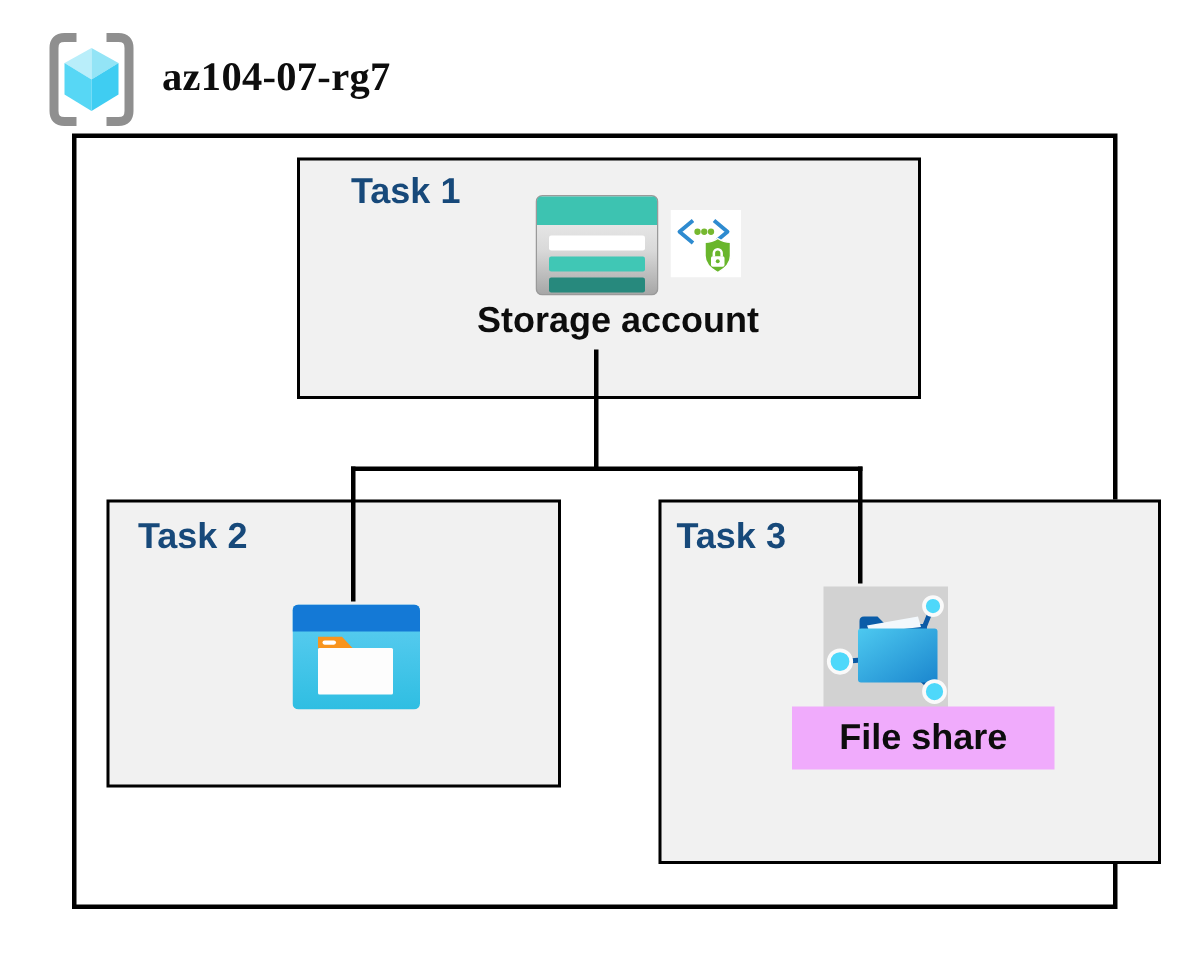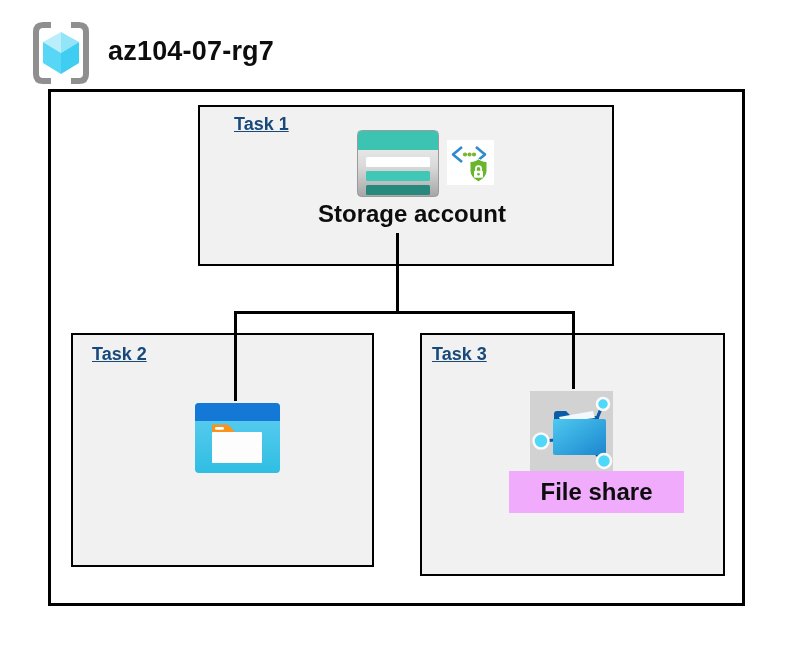--- a/index.html
+++ b/index.html
@@ -3,34 +3,34 @@
 <meta charset="utf-8">
 <style>
   html,body{margin:0;padding:0;background:#fff;}
   .canvas{
     position:relative;width:788px;height:647px;background:#ffffff;
     font-family:"Liberation Sans","DejaVu Sans",sans-serif;overflow:hidden;
   }
   .abs{position:absolute;}
   .hdr-title{
     position:absolute;left:108px;top:36px;font-size:27px;font-weight:bold;
-    color:#0d0d0d;letter-spacing:0.2px;
+    color:#0d0d0d;letter-spacing:0.2px;font-family:Liberation Serif, serif;
   }
   .outer-box{
     position:absolute;left:48px;top:89px;width:697px;height:517px;
     background:#ffffff;border:3px solid #000;box-sizing:border-box;
   }
   .task-box{
     position:absolute;background:#f1f1f1;border:2px solid #000;box-sizing:border-box;
   }
   .task1{left:198px;top:105px;width:416px;height:161px;}
-  .task2{left:71px;top:333px;width:303px;height:234px;}
-  .task3{left:420px;top:333px;width:305px;height:243px;}
+  .task2{left:71px;top:333px;width:303px;height:192px;}
+  .task3{left:439px;top:333px;width:335px;height:243px;}
   .task-label{
-    position:absolute;font-size:18px;font-weight:bold;color:#17497a;text-decoration:underline;
+    position:absolute;font-size:24px;font-weight:bold;color:#17497a;
   }
   .res-label{
     position:absolute;font-size:24px;font-weight:bold;color:#0d0d0d;text-align:center;
   }
   .icon-panel{
     position:absolute;left:108px;top:56px;width:83px;height:81px;background:#d2d2d2;
   }
   .label-panel{
     position:absolute;left:87px;top:136px;width:175px;height:42px;background:#f0abfc;
   }

